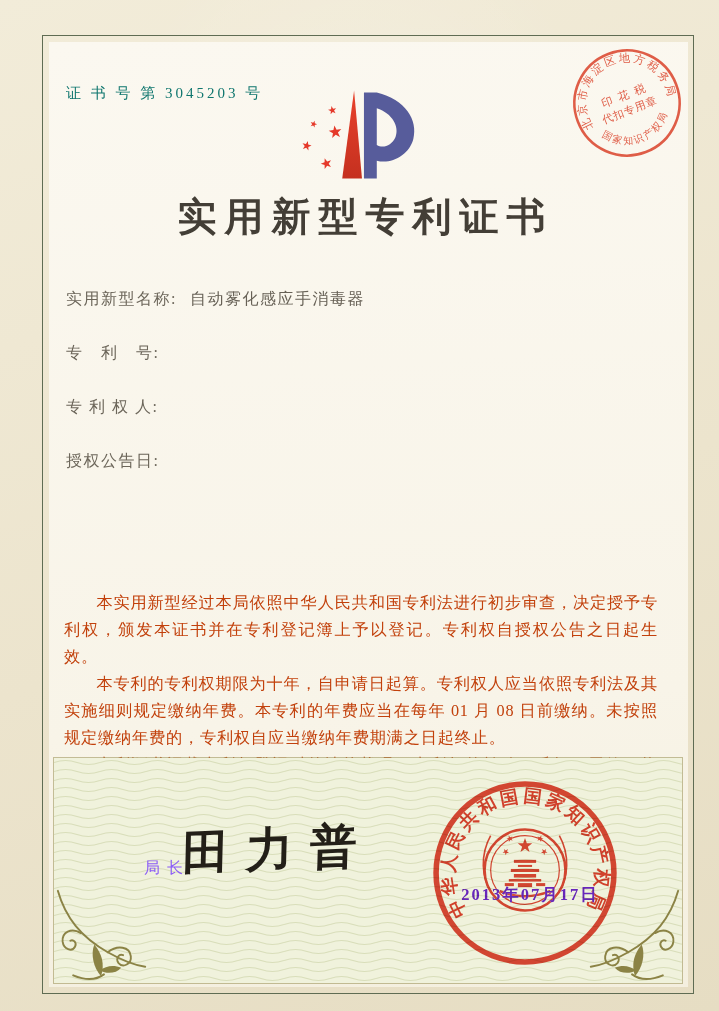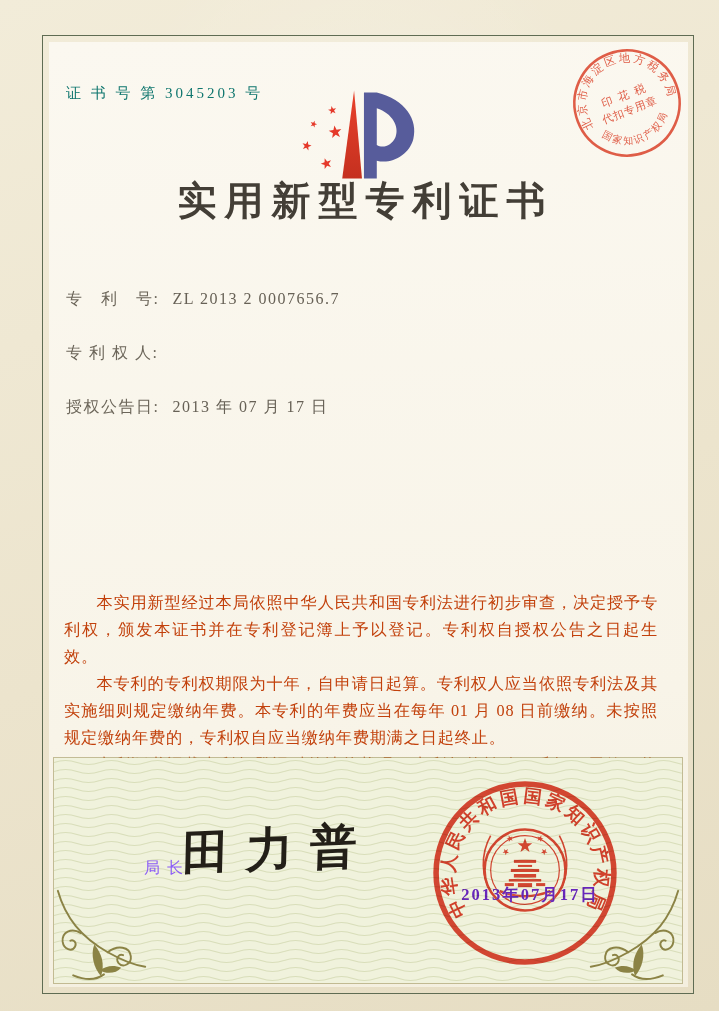--- a/index.html
+++ b/index.html
@@ -17,21 +17,21 @@
   .frame-inner{position:absolute;left:49px;top:42px;right:31px;bottom:24px;
     border:3px solid #81886а;border-color:#81886a;pointer-events:none;
     background:linear-gradient(175deg,#fbf8f0 0%,#f8f4e8 70%,#f4efdf 100%);}
   .content{position:absolute;inset:0;}
 
   .cert-number{position:absolute;left:66px;top:84px;font-size:15px;color:#0f766e;
     letter-spacing:3px;}
 
   .logo{position:absolute;left:281px;top:86px;width:158px;height:100px;}
 
-  .title{position:absolute;left:52px;right:40px;top:174px;text-align:center;
+  .title{position:absolute;left:52px;right:40px;top:190px;text-align:center;
     font-size:39px;font-weight:600;color:#433e36;letter-spacing:8px;}
 
   .fields{position:absolute;left:66px;top:289px;right:60px;}
   .field{display:flex;height:24px;margin-bottom:30px;align-items:baseline;
     font-size:16px;color:#6c665a;letter-spacing:1.5px;}
   .field .flabel{white-space:pre;margin-right:13px;}
   .field .fvalue{white-space:pre;color:#676156;}
 
   .body-text{position:absolute;left:64px;top:590px;width:594px;
     font-size:16.2px;line-height:27px;color:#c2410c;text-align:justify;letter-spacing:.8px;}
@@ -95,29 +95,31 @@
         <path d="M74,4 L62,93 L82,93 Z" fill="url(#redGrad)"></path>
         <path fill-rule="evenodd" fill="#575c9b" d="M84,6 L97,6 C126,13 139,34 134,53 C130,69 112,79 97,75 L97,93 L84,93 Z
              M97,22 C113,27 120,41 116,51 C112,60 103,63 97,59 Z"></path>
       </svg>
     </div>
 
     <div class="title">实用新型专利证书</div>
 
     <div class="fields">
       <div class="field">
+        <span class="flabel">实用新型名称:</span>
+        <span class="fvalue">自动雾化感应手消毒器</span>
+      </div>
+      <div class="field">
         <span class="flabel">专　利　号:</span>
-        <span class="fvalue">ZL 2013 2 0007656.7</span>
       </div>
       <div class="field">
         <span class="flabel">专 利 权 人:</span>
       </div>
       <div class="field">
         <span class="flabel">授权公告日:</span>
-        <span class="fvalue">2013 年 07 月 17 日</span>
       </div>
     </div>
 
     <div class="body-text">
       <p>本实用新型经过本局依照中华人民共和国专利法进行初步审查，决定授予专利权，颁发本证书并在专利登记簿上予以登记。专利权自授权公告之日起生效。</p>
       <p>本专利的专利权期限为十年，自申请日起算。专利权人应当依照专利法及其实施细则规定缴纳年费。本专利的年费应当在每年 01 月 08 日前缴纳。未按照规定缴纳年费的，专利权自应当缴纳年费期满之日起终止。</p>
       <p>专利证书记载专利权登记时的法律状况。专利权的转移、质押、无效、终止、恢复和专利权人的姓名或名称、国籍、地址变更等事项记载在专利登记簿上。</p>
     </div>
 
     <div class="guilloche">

